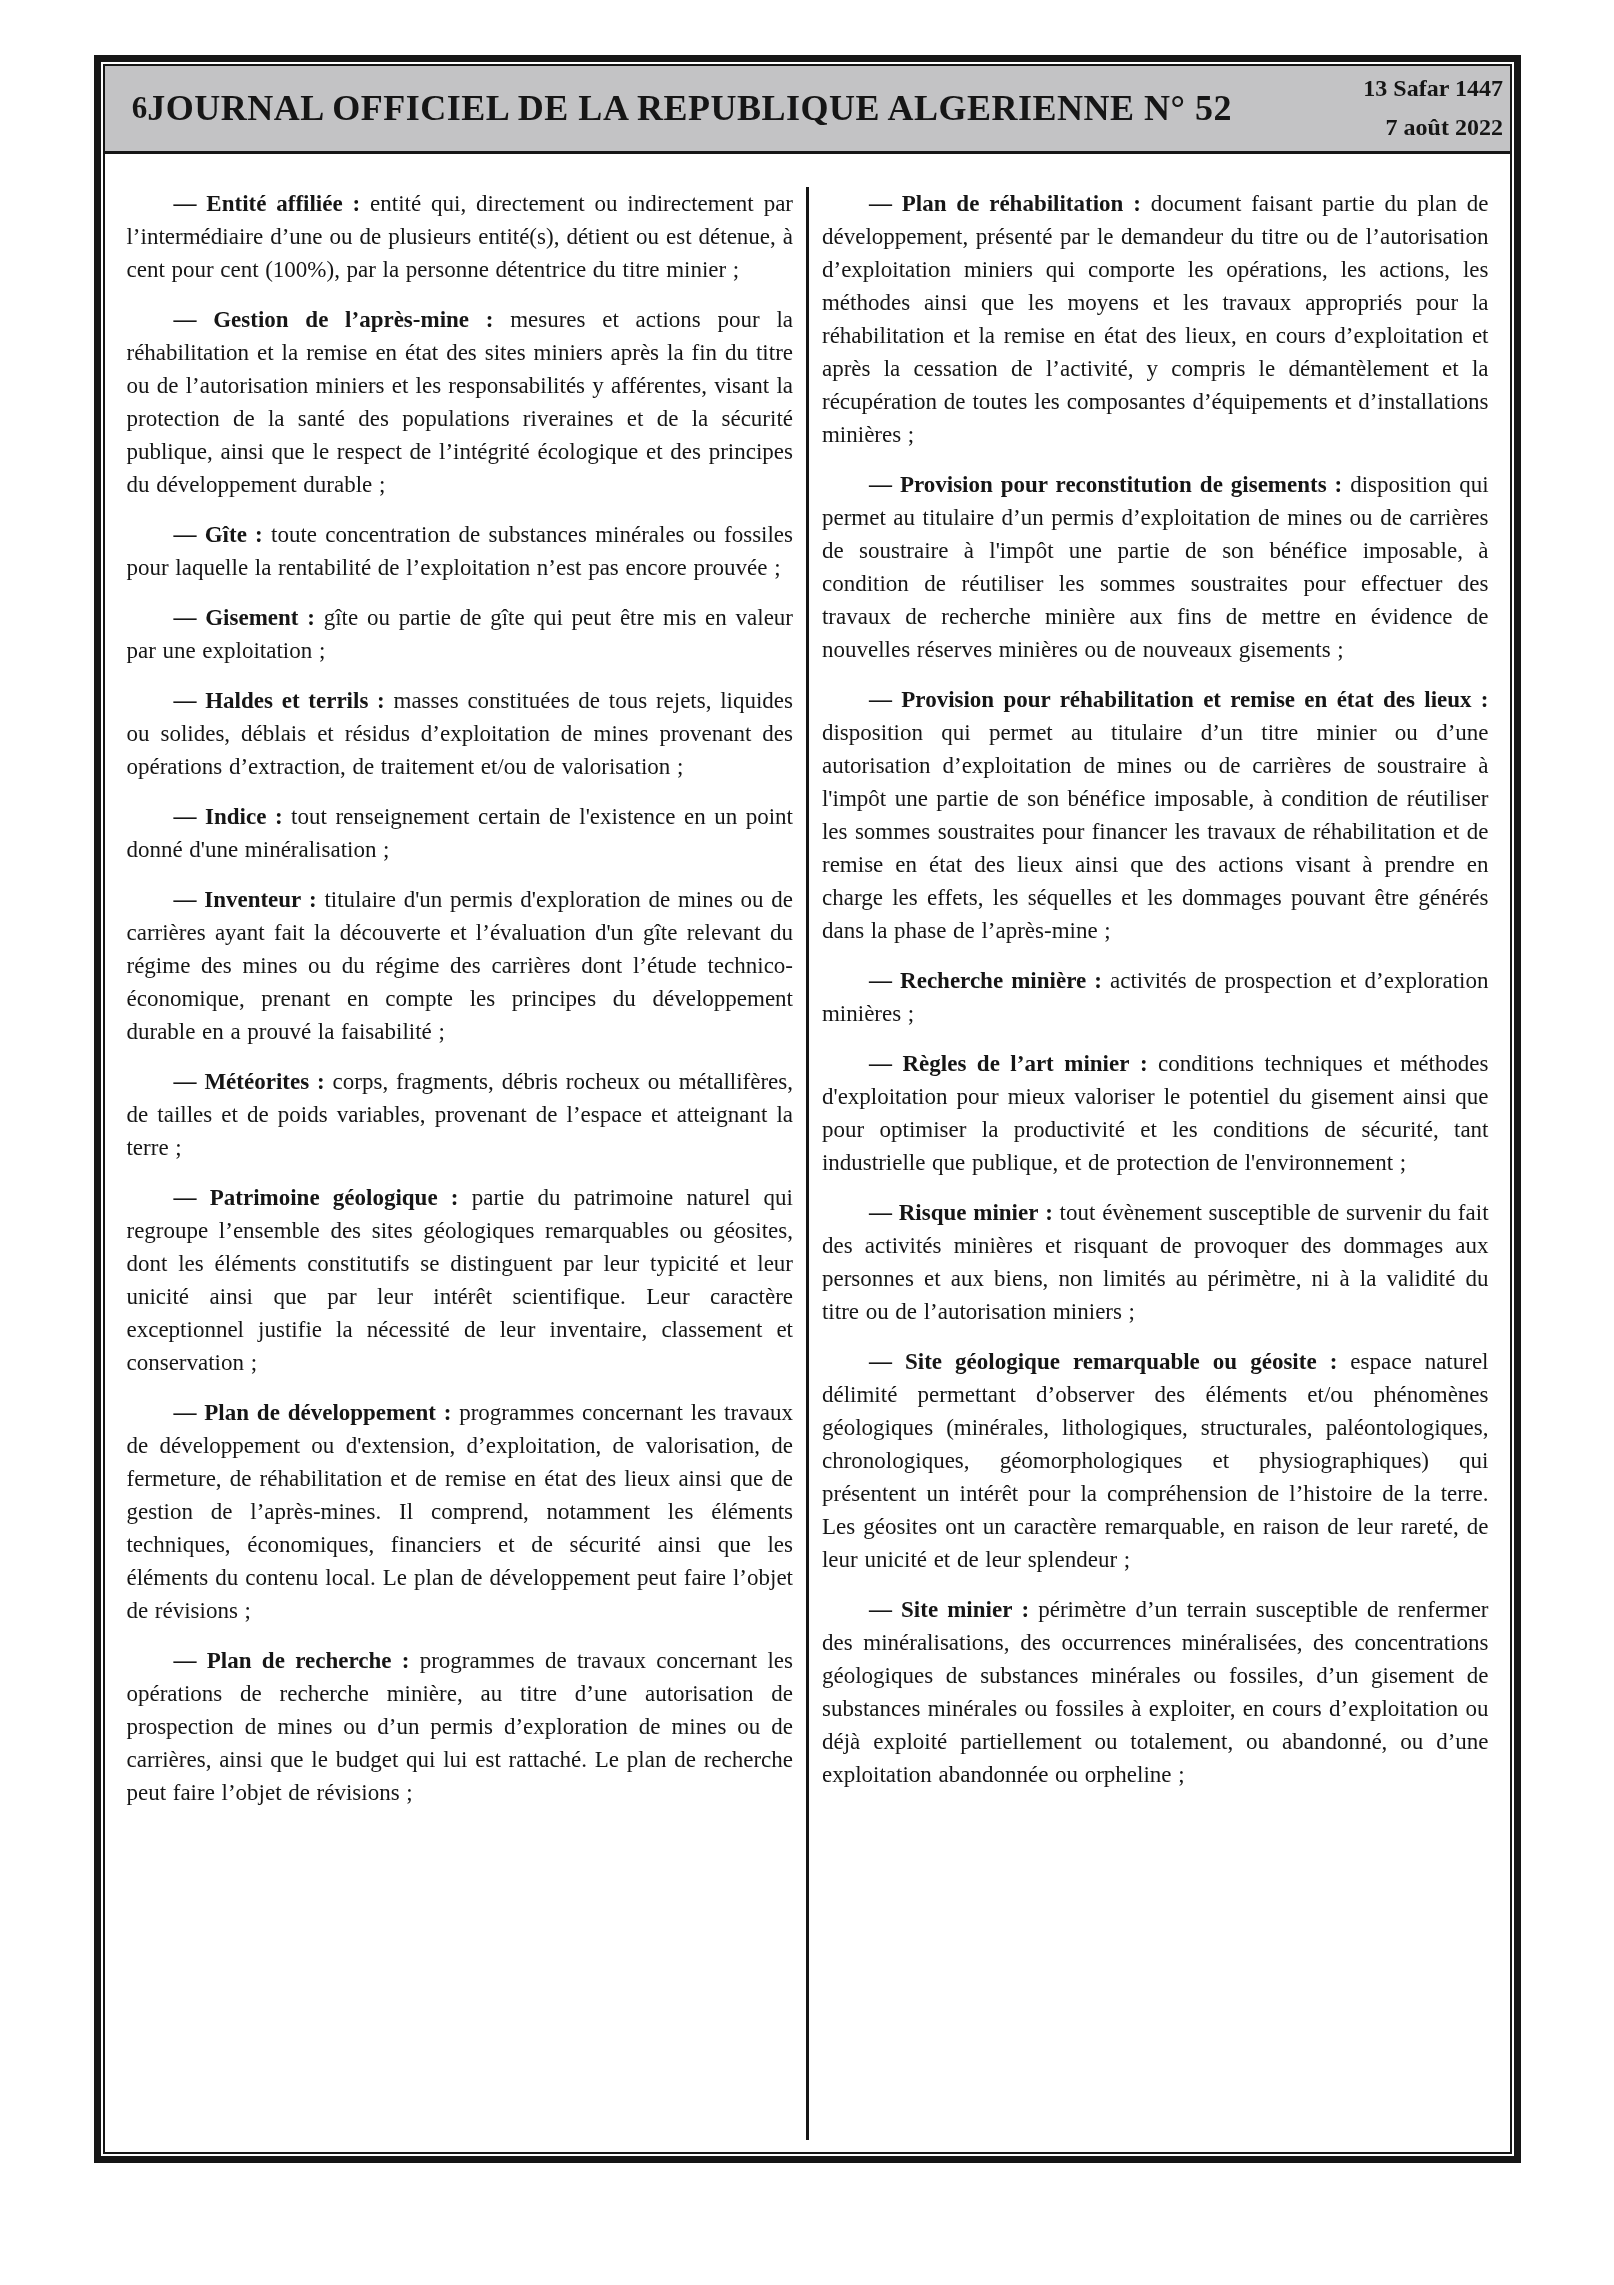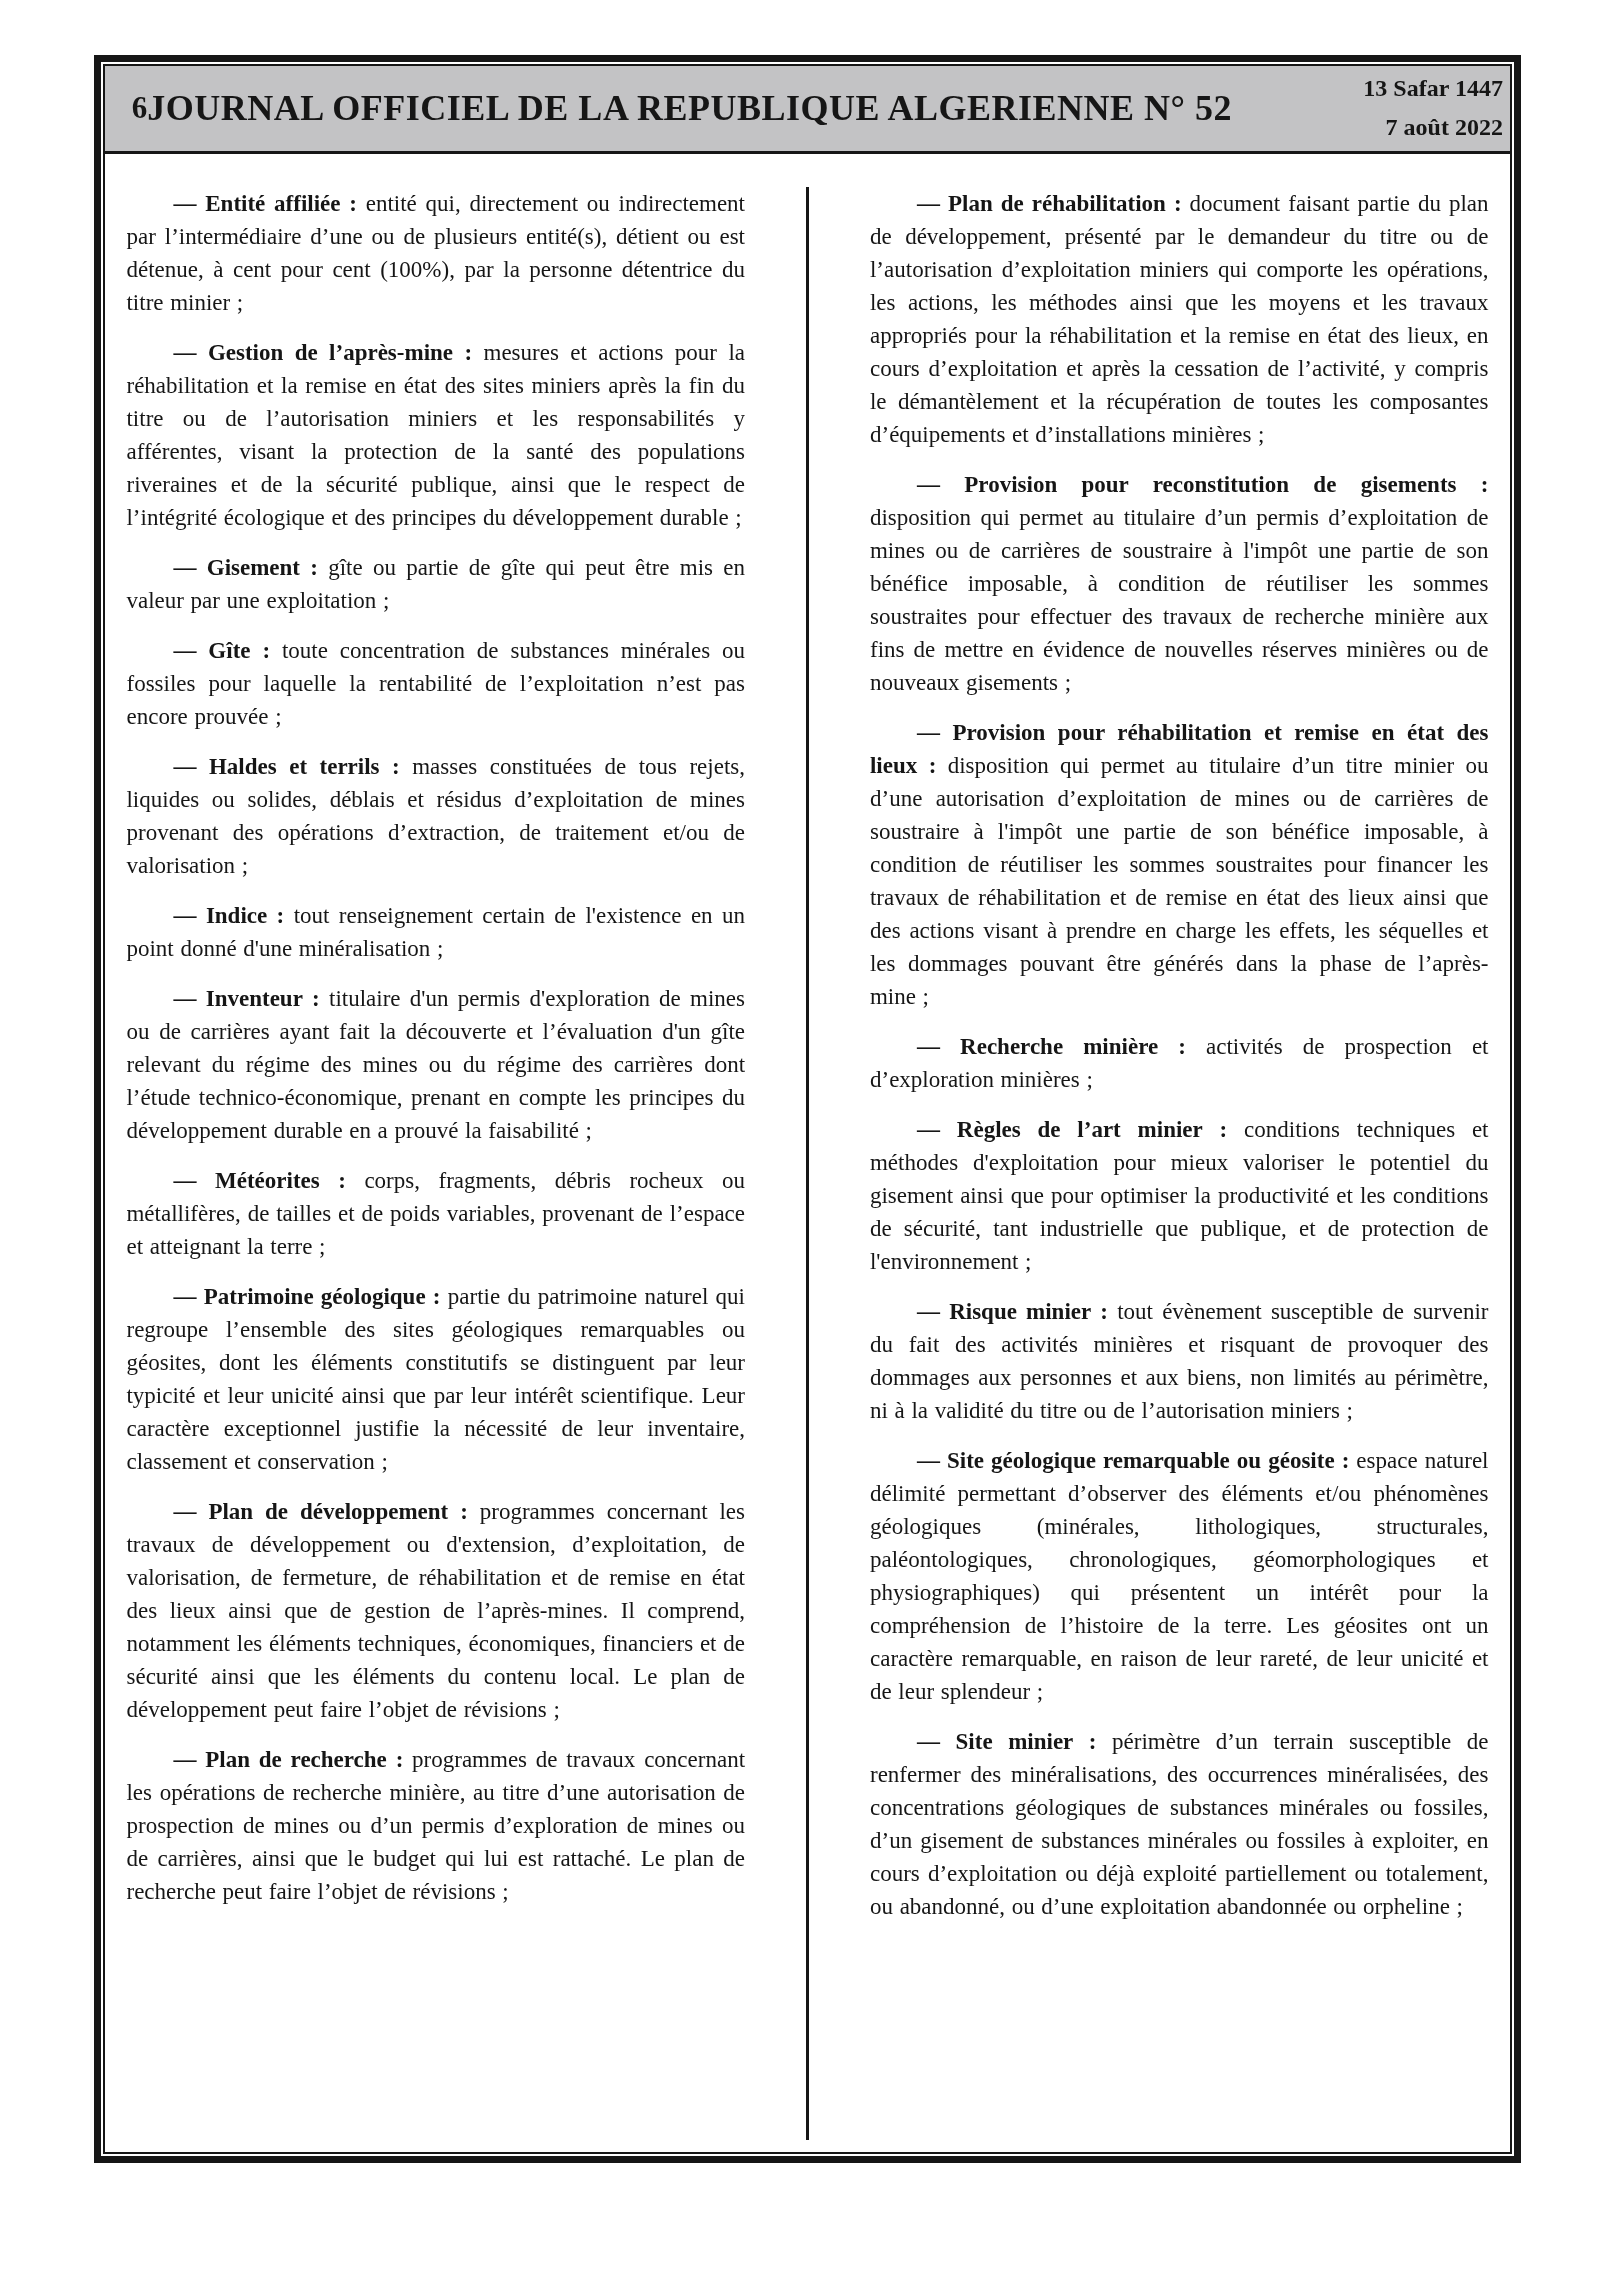--- a/index.html
+++ b/index.html
@@ -56,21 +56,20 @@
     font-weight: bold;
     line-height: 39px;
     min-width: 271px;
     padding-right: 5.4px;
   }
   .body {
     flex: 1;
     display: flex;
     padding: 33px 9px 12px 9px;
     overflow: hidden;
-    gap: 48px;
   }
   .col {
     flex: 1 1 0;
     padding: 0 12.7px;
     overflow: hidden;
   }
   .divider {
     flex: 0 0 auto;
     width: 3.6px;
     background: var(--ink, #161616);
@@ -101,22 +100,22 @@
         <div class="dates">
           <div>13 Safar 1447</div>
           <div>7 août 2022</div>
         </div>
       </header>
 
       <div class="body">
         <div class="col" id="col-left">
             <p class="def"><strong class="term">— Entité affiliée&nbsp;:</strong> entité qui, directement ou indirectement par l’intermédiaire d’une ou de plusieurs entité(s), détient ou est détenue, à cent pour cent (100%), par la personne détentrice du titre minier&nbsp;;</p>
             <p class="def"><strong class="term">— Gestion de l’après-mine&nbsp;:</strong> mesures et actions pour la réhabilitation et la remise en état des sites miniers après la fin du titre ou de l’autorisation miniers et les responsabilités y afférentes, visant la protection de la santé des populations riveraines et de la sécurité publique, ainsi que le respect de l’intégrité écologique et des principes du développement durable&nbsp;;</p>
+            <p class="def"><strong class="term">— Gîte&nbsp;:</strong> toute concentration de substances minérales ou fossiles pour laquelle la rentabilité de l’exploitation n’est pas encore prouvée&nbsp;;</p>
             <p class="def"><strong class="term">— Gisement&nbsp;:</strong> gîte ou partie de gîte qui peut être mis en valeur par une exploitation&nbsp;;</p>
-            <p class="def"><strong class="term">— Gîte&nbsp;:</strong> toute concentration de substances minérales ou fossiles pour laquelle la rentabilité de l’exploitation n’est pas encore prouvée&nbsp;;</p>
             <p class="def"><strong class="term">— Haldes et terrils&nbsp;:</strong> masses constituées de tous rejets, liquides ou solides, déblais et résidus d’exploitation de mines provenant des opérations d’extraction, de traitement et/ou de valorisation&nbsp;;</p>
             <p class="def"><strong class="term">— Indice&nbsp;:</strong> tout renseignement certain de l'existence en un point donné d'une minéralisation&nbsp;;</p>
             <p class="def"><strong class="term">— Inventeur&nbsp;:</strong> titulaire d'un permis d'exploration de mines ou de carrières ayant fait la découverte et l’évaluation d'un gîte relevant du régime des mines ou du régime des carrières dont l’étude technico-économique, prenant en compte les principes du développement durable en a prouvé la faisabilité&nbsp;;</p>
             <p class="def"><strong class="term">— Météorites&nbsp;:</strong> corps, fragments, débris rocheux ou métallifères, de tailles et de poids variables, provenant de l’espace et atteignant la terre&nbsp;;</p>
             <p class="def"><strong class="term">— Patrimoine géologique&nbsp;:</strong> partie du patrimoine naturel qui regroupe l’ensemble des sites géologiques remarquables ou géosites, dont les éléments constitutifs se distinguent par leur typicité et leur unicité ainsi que par leur intérêt scientifique. Leur caractère exceptionnel justifie la nécessité de leur inventaire, classement et conservation&nbsp;;</p>
             <p class="def"><strong class="term">— Plan de développement&nbsp;:</strong> programmes concernant les travaux de développement ou d'extension, d’exploitation, de valorisation, de fermeture, de réhabilitation et de remise en état des lieux ainsi que de gestion de l’après-mines. Il comprend, notamment les éléments techniques, économiques, financiers et de sécurité ainsi que les éléments du contenu local. Le plan de développement peut faire l’objet de révisions&nbsp;;</p>
             <p class="def"><strong class="term">— Plan de recherche&nbsp;:</strong> programmes de travaux concernant les opérations de recherche minière, au titre d’une autorisation de prospection de mines ou d’un permis d’exploration de mines ou de carrières, ainsi que le budget qui lui est rattaché. Le plan de recherche peut faire l’objet de révisions&nbsp;;</p>
           </div>
         <div class="divider"></div>
         <div class="col" id="col-right">

